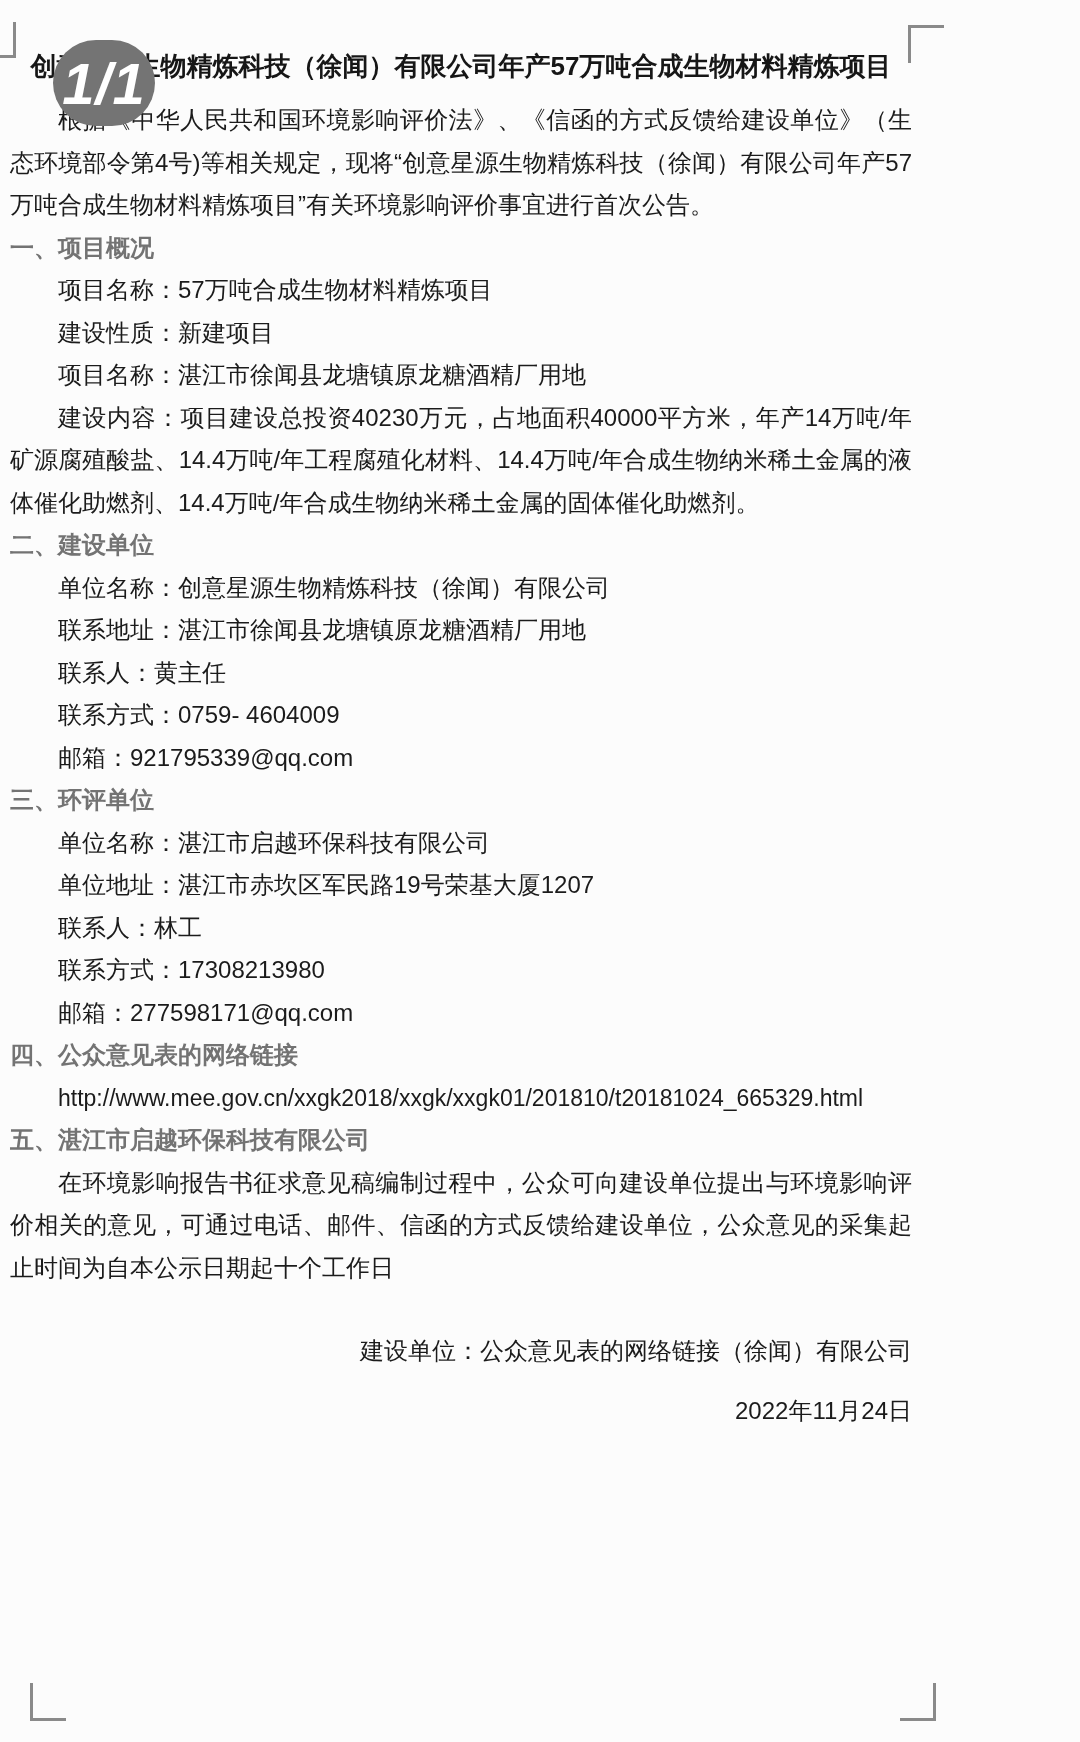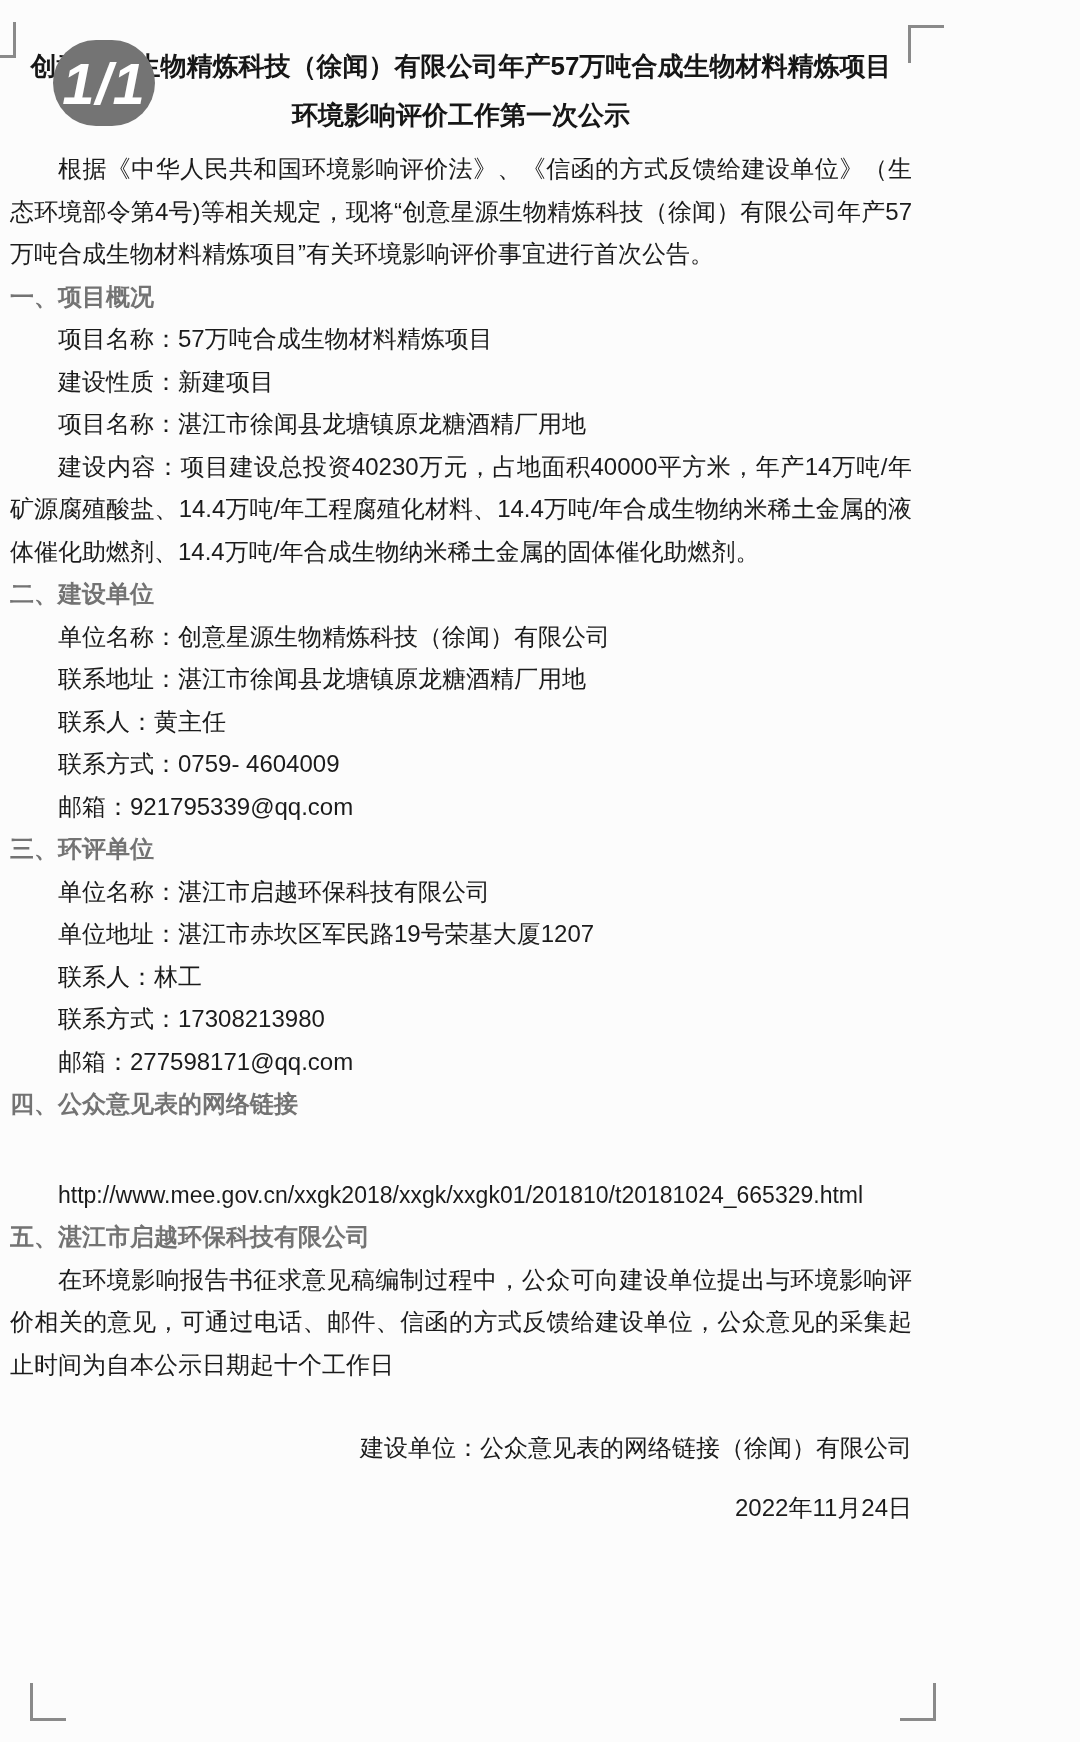--- a/index.html
+++ b/index.html
@@ -47,42 +47,41 @@
     text-align:justify;
   }
   h2 {
     font-size:24px; line-height:42.5px;
     font-weight:bold; color:#737373;
   }
   .indent { text-indent:48px; }
   .link-line {
     font-size:23px; line-height:42.5px;
     text-indent:48px; text-align:left;
-    color:#1b1b1b; word-break:break-all;margin-top:48px;
+    color:#1b1b1b; word-break:break-all;
   }
   .footer { margin-top:32px; }
   .footer p { text-align:right; line-height:60px; text-indent:0; }
 </style>
 </head>
 <body>
 
 <div class="page">
 
   <div class="corner tl"></div>
   <div class="corner tr"></div>
   <div class="corner bl"></div>
   <div class="corner br"></div>
 
   <div class="badge">1/1</div>
 
   <div class="content">
 
     <div class="title-block">
       <div class="title">创意星源生物精炼科技（徐闻）有限公司年产57万吨合成生物材料精炼项目</div>
-      <div class="title">环境影响评价工作第一次公示</div>
     </div>
 
     <p class="indent">根据《中华人民共和国环境影响评价法》、《信函的方式反馈给建设单位》（生态环境部令第4号)等相关规定，现将“创意星源生物精炼科技（徐闻）有限公司年产57万吨合成生物材料精炼项目”有关环境影响评价事宜进行首次公告。</p>
 
     <h2>一、项目概况</h2>
     <p class="indent">项目名称：57万吨合成生物材料精炼项目</p>
     <p class="indent">建设性质：新建项目</p>
     <p class="indent">项目名称：湛江市徐闻县龙塘镇原龙糖酒精厂用地</p>
     <p class="indent">建设内容：项目建设总投资40230万元，占地面积40000平方米，年产14万吨/年矿源腐殖酸盐、14.4万吨/年工程腐殖化材料、14.4万吨/年合成生物纳米稀土金属的液体催化助燃剂、14.4万吨/年合成生物纳米稀土金属的固体催化助燃剂。</p>
 

